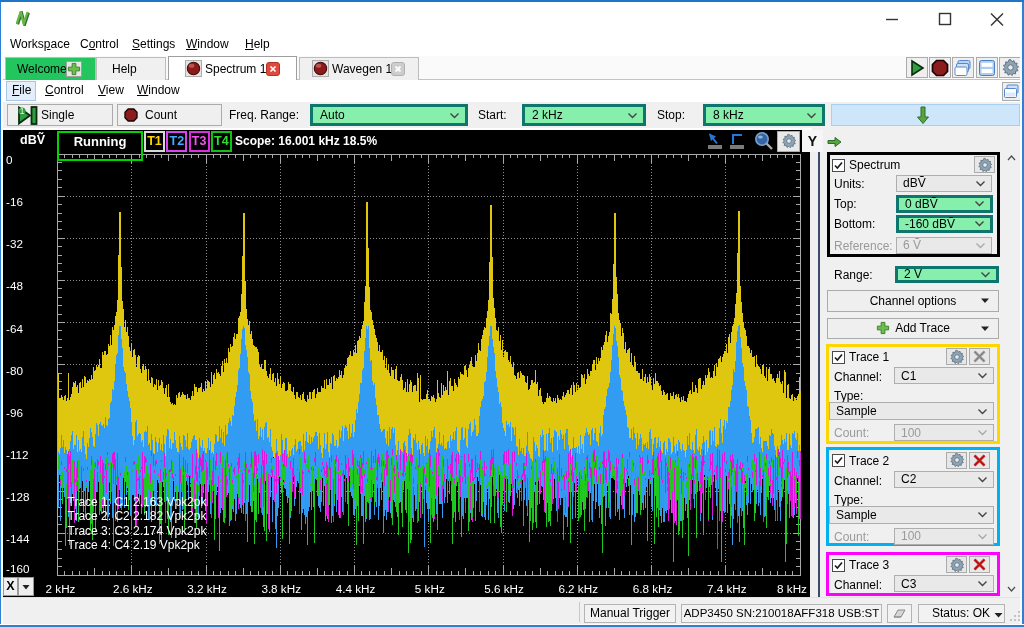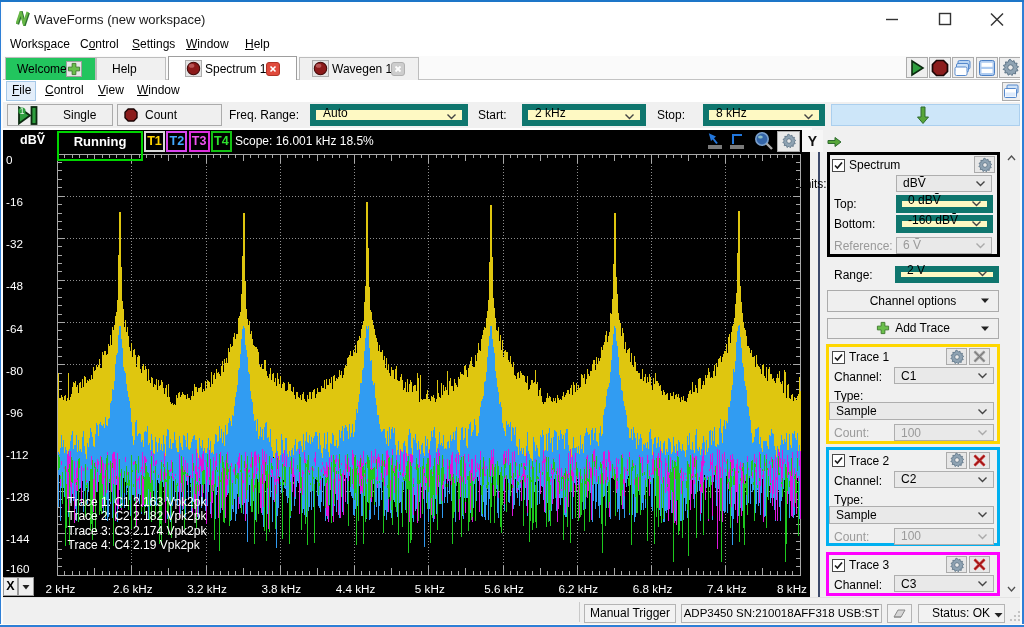--- a/index.html
+++ b/index.html
@@ -1,39 +1,38 @@
 <!DOCTYPE html>
 <html><head><meta charset="utf-8"><style>
 *{margin:0;padding:0;box-sizing:border-box}
 html,body{width:1024px;height:627px;overflow:hidden}
 body{font-family:"Liberation Sans",sans-serif;font-size:12px;color:#000;background:#fff;position:relative}
 .abs{position:absolute}
 .btn{background:#efefef;border:1px solid #ababab;display:flex;align-items:center;white-space:nowrap}
-.dd{background:#fef9c3;border:6px solid #0f766e;display:flex;align-items:flex-end;position:absolute}
+.dd{background:#86efac;border:3px solid #0f766e;display:flex;align-items:center;position:absolute}
 .gdd{background:#e9e9e9;border:1px solid #aeaeae;display:flex;align-items:center;position:absolute}
 .chev{margin-left:auto}
 .lbl{position:absolute;white-space:nowrap}
 .cb{position:absolute;width:13px;height:13px;background:#fff;border:1px solid #4a4a4a}
 </style></head>
 <body>
 
 <div class="abs" style="left:0;top:0;width:1024px;height:2px;background:#1d76c8;z-index:50"></div>
 <div class="abs" style="left:0;top:2px;width:1.3px;height:623px;background:#2e7fd6;z-index:50"></div>
 <div class="abs" style="left:1.3px;top:2px;width:1.3px;height:623px;background:#fcfcfc;z-index:50"></div>
 <div class="abs" style="left:1019.5px;top:2px;width:2px;height:623px;background:#fbfbfb;z-index:50"></div>
 <div class="abs" style="left:1021.5px;top:2px;width:2.5px;height:623px;background:#2e7fd6;z-index:50"></div>
 <div class="abs" style="left:0;top:623.6px;width:1024px;height:1.2px;background:#fdfbf5;z-index:50"></div>
 <div class="abs" style="left:0;top:624.8px;width:1024px;height:2.2px;background:#2e7fd6;z-index:50"></div>
 
 <div class="abs" style="left:2px;top:2px;width:1020px;height:30px;background:#fff">
  <svg class="abs" style="left:14px;top:9px" width="14" height="15" viewBox="0 0 18 19">
   <path d="M2 17 L7 2 L11 17 L16 2" stroke="#2f7031" stroke-width="4" fill="none"></path>
   <path d="M1 16 L6 1 L10 16 L15 1" stroke="#66b746" stroke-width="3" fill="none"></path>
  </svg>
- <div class="abs" style="left:32px;top:10px;font-size:13px;color:#1a1a1a">WaveForms (new workspace)</div>
  <svg class="abs" style="left:880px;top:8px" width="130" height="18" viewBox="0 0 130 18">
   <g stroke="#333" stroke-width="1.4" fill="none">
    <line x1="4" y1="9.5" x2="16" y2="9.5"></line>
    <rect x="57.5" y="3.5" width="11" height="11"></rect>
    <line x1="109" y1="3.5" x2="121" y2="15.5"></line>
         <line x1="121" y1="3.5" x2="109" y2="15.5"></line>
   </g>
  </svg>
 </div>
 
@@ -140,21 +139,21 @@
 
 <div class="abs" style="left:2px;top:102px;width:1020px;height:28px;background:#f0f0f0"></div>
 <div class="abs" style="left:2px;top:127.5px;width:810px;height:2.5px;background:#fdfdfd"></div>
 <div class="abs btn" style="left:7px;top:104px;width:106px;height:22px">
  <svg style="margin-left:9px" width="23" height="19" viewBox="0 0 23 19">
   <path d="M2 1.5 L13 9.5 L2 17.5 z" fill="#2e9e3e" stroke="#0c2a10" stroke-width="1.8"></path>
   <rect x="14.5" y="1" width="5" height="17" fill="#2e9e3e" stroke="#0c2a10" stroke-width="1.8"></rect>
   <circle cx="5" cy="5" r="3.6" fill="#2e9e3e"></circle>
   <text x="5" y="8" font-size="8.5" fill="#eaf5ea" text-anchor="middle" font-family="Liberation Sans">1</text>
  </svg>
- <span style="margin-left:23px">Single</span>
+ <span style="margin-left:1px">Single</span>
 </div>
 <div class="abs btn" style="left:117px;top:104px;width:105px;height:22px">
  <svg style="margin-left:5px" width="16" height="16" viewBox="0 0 20 20">
       <path d="M6.5 2.5 h7 l4 4 v7 l-4 4 h-7 l-4 -4 v-7 z" fill="#8c1d1d" stroke="#1a0505" stroke-width="1.7"></path>
     </svg>
  <span style="margin-left:6px">Count</span>
 </div>
 <div class="lbl" style="left:229px;top:108px">Freq. Range:</div>
 <div class="dd" style="left:310px;top:104px;width:158px;height:22px">
     <span style="margin-left:7px">Auto</span>
@@ -539,21 +538,21 @@
       <text x="65.5" y="419.0">Trace 4: C4 2.19 Vpk2pk</text>
     </g>
   </svg>
 
 <div class="abs" style="left:20px;top:133px;color:#fff;font-weight:bold;font-size:12.5px">dBṼ</div>
 <div class="abs" style="left:57px;top:131px;width:86px;height:30px;border:2px solid #00d500;color:#fff;font-weight:bold;font-size:13px;text-align:center;line-height:17px">Running</div>
 <div class="abs" style="left:144px;top:131px;width:21px;height:21px;border:2px solid #d8d8d8;color:#ffd400;font-weight:bold;font-size:12.5px;text-align:center;line-height:17px">T1</div>
 <div class="abs" style="left:166.3px;top:131px;width:21px;height:21px;border:2px solid #d946ef;color:#42aaff;font-weight:bold;font-size:12.5px;text-align:center;line-height:17px">T2</div>
 <div class="abs" style="left:188.6px;top:131px;width:21px;height:21px;border:2px solid #dd2ede;color:#f055f0;font-weight:bold;font-size:12.5px;text-align:center;line-height:17px">T3</div>
 <div class="abs" style="left:210.9px;top:131px;width:21px;height:21px;border:2px solid #13c113;color:#2ee02e;font-weight:bold;font-size:12.5px;text-align:center;line-height:17px">T4</div>
-<div class="abs" style="left:235px;top:134px;color:#fff;font-weight:normal;font-size:12px">Scope: 16.001 kHz 18.5%</div>
+<div class="abs" style="left:235px;top:134px;color:#fff;font-weight:bold;font-size:12px">Scope: 16.001 kHz 18.5%</div>
 <svg class="abs" style="left:706px;top:132px" width="40" height="18" viewBox="0 0 40 18">
  <g>
       <rect x="2" y="13" width="14" height="4" fill="#7a7a7a"></rect>
       <line x1="5.5" y1="4.5" x2="11" y2="11.5" stroke="#2277dd" stroke-width="2"></line>
       <path d="M2.8 1.2 L10 4.5 L5 9 z" fill="#2277dd"></path>
  <rect x="24" y="13" width="14" height="4" fill="#7a7a7a"></rect>
       <path d="M27 2 L27 12 M26 3 L36 3" stroke="#2277dd" stroke-width="2" fill="none"></path>
     </g>
 </svg>
 <svg class="abs" style="left:753px;top:131px" width="22" height="21" viewBox="0 0 22 21">
@@ -588,21 +587,21 @@
     </svg></div>
 <div class="lbl" style="left:849px;top:158px;font-size:12px">Spectrum</div>
 <div class="abs btn" style="left:974px;top:156px;width:21px;height:17px;justify-content:center;background:#e7e7e7">
     <svg width="16" height="16" viewBox="0 0 16 16">
       <g fill="#8fa3b3" stroke="#5a7184" stroke-width="0.8">
 <path d="M8 1.2 L9.3 3 L11 2.2 L11.4 4.3 L13.6 4.4 L12.9 6.3 L14.8 7.4 L13.2 8.8 L14.3 10.7 L12.2 11.2 L12.3 13.4 L10.3 12.9 L9.3 14.8 L7.8 13.3 L6 14.5 L5.4 12.4 L3.2 12.6 L3.8 10.5 L1.8 9.6 L3.3 8 L2 6.2 L4.1 5.5 L3.8 3.3 L5.9 3.6 L6.7 1.5 z"></path>
 <circle cx="8" cy="8" r="2.3" fill="#e9e9e9"></circle>
       </g>
     </svg>
   </div>
-<div class="lbl" style="left:796px;top:177px;font-size:12px">Units:</div>
+<div class="lbl" style="left:834px;top:177px;font-size:12px">Units:</div>
 <div class="gdd" style="left:896px;top:174.5px;width:96px;height:17px">
     <span style="margin-left:6px">dBṼ</span>
     <svg class="chev" style="margin-right:5px" width="11" height="7" viewBox="0 0 11 7">
       <path d="M1.5 1.5 L5.5 5.5 L9.5 1.5" stroke="#444" stroke-width="1.4" fill="none"></path>
     </svg>
   </div>
 <div class="lbl" style="left:834px;top:197px;font-size:12px">Top:</div>
 <div class="dd" style="left:896px;top:194.5px;width:97px;height:18px">
     <span style="margin-left:6px">0 dBṼ</span>
     <svg class="chev" style="margin-right:5px" width="11" height="7" viewBox="0 0 11 7">

